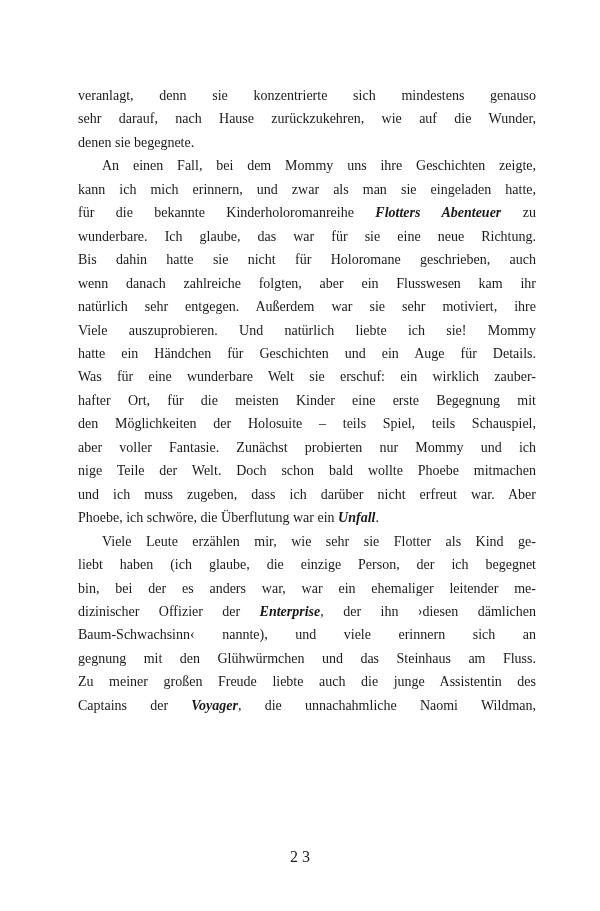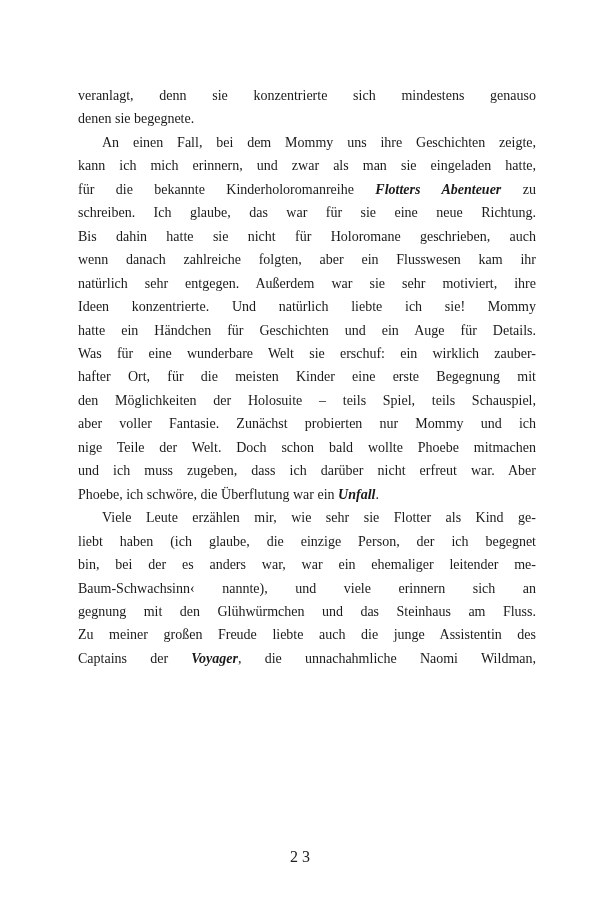--- a/index.html
+++ b/index.html
@@ -52,39 +52,41 @@
     text-indent: 4px;
     color: #222222;
   }
 </style>
 </head>
 <body>
 
 <div class="page">
   <div class="text-block">
       <div class="line"><span class="">veranlagt, denn sie konzentrierte sich mindestens genauso</span></div>
+      <div class="line"><span class="">sehr darauf, nach Hause zurückzukehren, wie auf die Wunder,</span></div>
       <div class="line para-end"><span class="">denen sie begegnete.</span></div>
       <div class="line indent"><span class="">An einen Fall, bei dem Mommy uns ihre Geschichten zeigte,</span></div>
       <div class="line"><span class="">kann ich mich erinnern, und zwar als man sie eingeladen hatte,</span></div>
       <div class="line"><span class="">für die bekannte Kinderholoromanreihe </span><span class="it">Flotters Abenteuer</span><span class=""> zu</span></div>
-      <div class="line"><span class="">schreiben. Ich glaube, das war für sie eine neue Richtung.</span></div>
+      <div class="line"><span class="">wunderbare. Ich glaube, das war für sie eine neue Richtung.</span></div>
       <div class="line"><span class="">Bis dahin hatte sie nicht für Holoromane geschrieben, auch</span></div>
       <div class="line"><span class="">wenn danach zahlreiche folgten, aber ein Flusswesen kam ihr</span></div>
       <div class="line"><span class="">natürlich sehr entgegen. Außerdem war sie sehr motiviert, ihre</span></div>
-      <div class="line"><span class="">Ideen konzentrierte. Und natürlich liebte ich sie! Mommy</span></div>
+      <div class="line"><span class="">Viele auszuprobieren. Und natürlich liebte ich sie! Mommy</span></div>
       <div class="line"><span class="">hatte ein Händchen für Geschichten und ein Auge für Details.</span></div>
       <div class="line"><span class="">Was für eine wunderbare Welt sie erschuf: ein wirklich zauber-</span></div>
       <div class="line"><span class="">hafter Ort, für die meisten Kinder eine erste Begegnung mit</span></div>
       <div class="line"><span class="">den Möglichkeiten der Holosuite – teils Spiel, teils Schauspiel,</span></div>
       <div class="line"><span class="">aber voller Fantasie. Zunächst probierten nur Mommy und ich</span></div>
       <div class="line"><span class="">nige Teile der Welt. Doch schon bald wollte Phoebe mitmachen</span></div>
       <div class="line"><span class="">und ich muss zugeben, dass ich darüber nicht erfreut war. Aber</span></div>
       <div class="line para-end"><span class="">Phoebe, ich schwöre, die Überflutung war ein </span><span class="it">Unfall</span><span class="">.</span></div>
       <div class="line indent"><span class="">Viele Leute erzählen mir, wie sehr sie Flotter als Kind ge-</span></div>
       <div class="line"><span class="">liebt haben (ich glaube, die einzige Person, der ich begegnet</span></div>
       <div class="line"><span class="">bin, bei der es anders war, war ein ehemaliger leitender me-</span></div>
+      <div class="line"><span class="">dizinischer Offizier der </span><span class="it">Enterprise</span><span class="">, der ihn ›diesen dämlichen</span></div>
       <div class="line"><span class="">Baum-Schwachsinn‹ nannte), und viele erinnern sich an</span></div>
       <div class="line"><span class="">gegnung mit den Glühwürmchen und das Steinhaus am Fluss.</span></div>
       <div class="line"><span class="">Zu meiner großen Freude liebte auch die junge Assistentin des</span></div>
       <div class="line"><span class="">Captains der </span><span class="it">Voyager</span><span class="">, die unnachahmliche Naomi Wildman,</span></div>
     </div>
   <div class="page-number">23</div>
 </div>
 
 </body></html>

